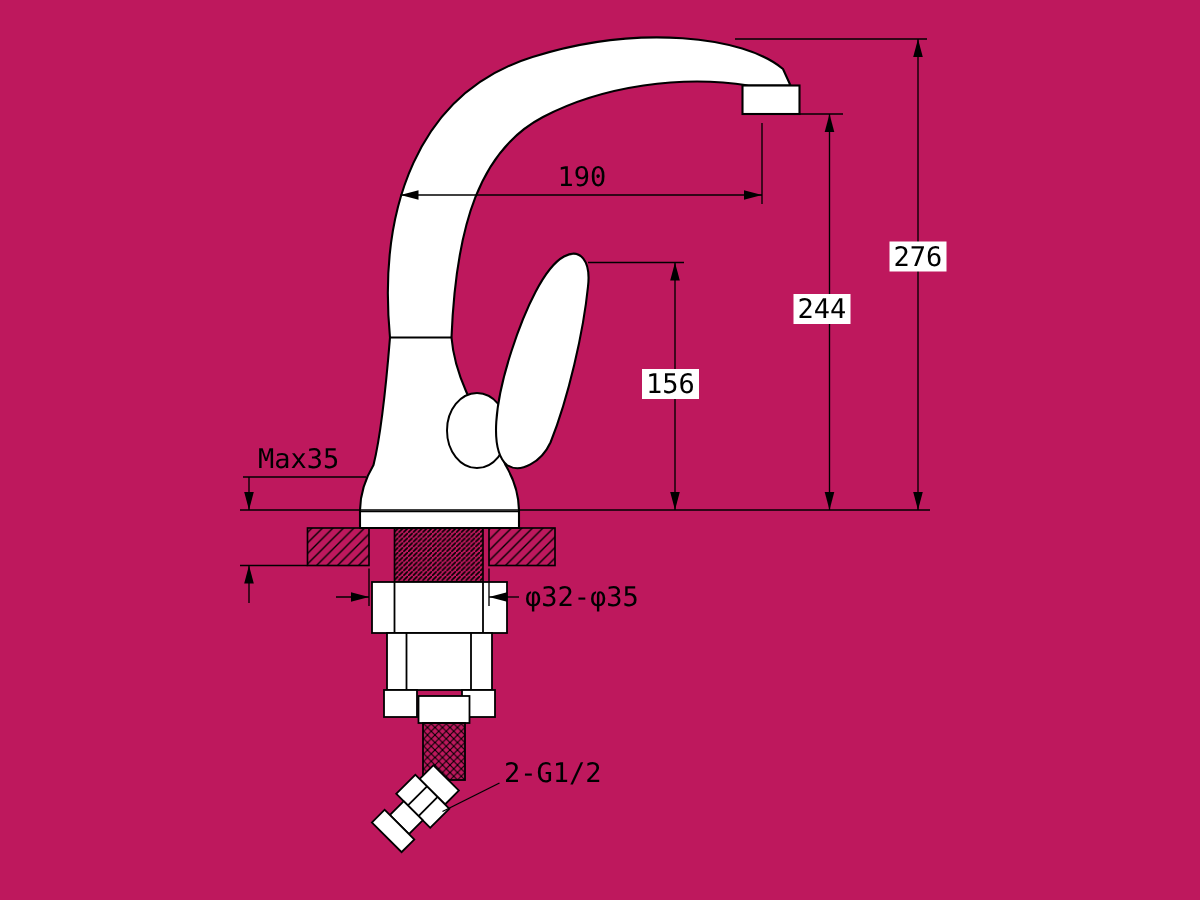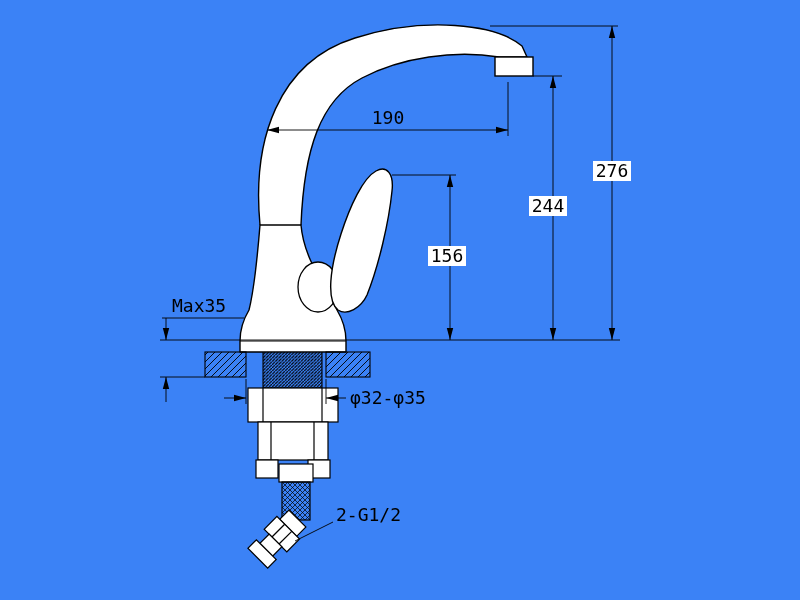--- a/index.html
+++ b/index.html
@@ -6,21 +6,21 @@
     margin: 0;
     padding: 0;
     background: #ffffff;
     width: 800px;
     height: 600px;
     overflow: hidden;
   }
   .canvas-wrap {
     width: 800px;
     height: 600px;
-    background: #3b82f6;
+    background: #be185d;
   }
   svg {
     display: block;
   }
   text.dim-label {
     font-family: "DejaVu Sans Mono", "Liberation Mono", monospace;
     font-size: 18px;
     fill: #000000;
   }
 </style>

